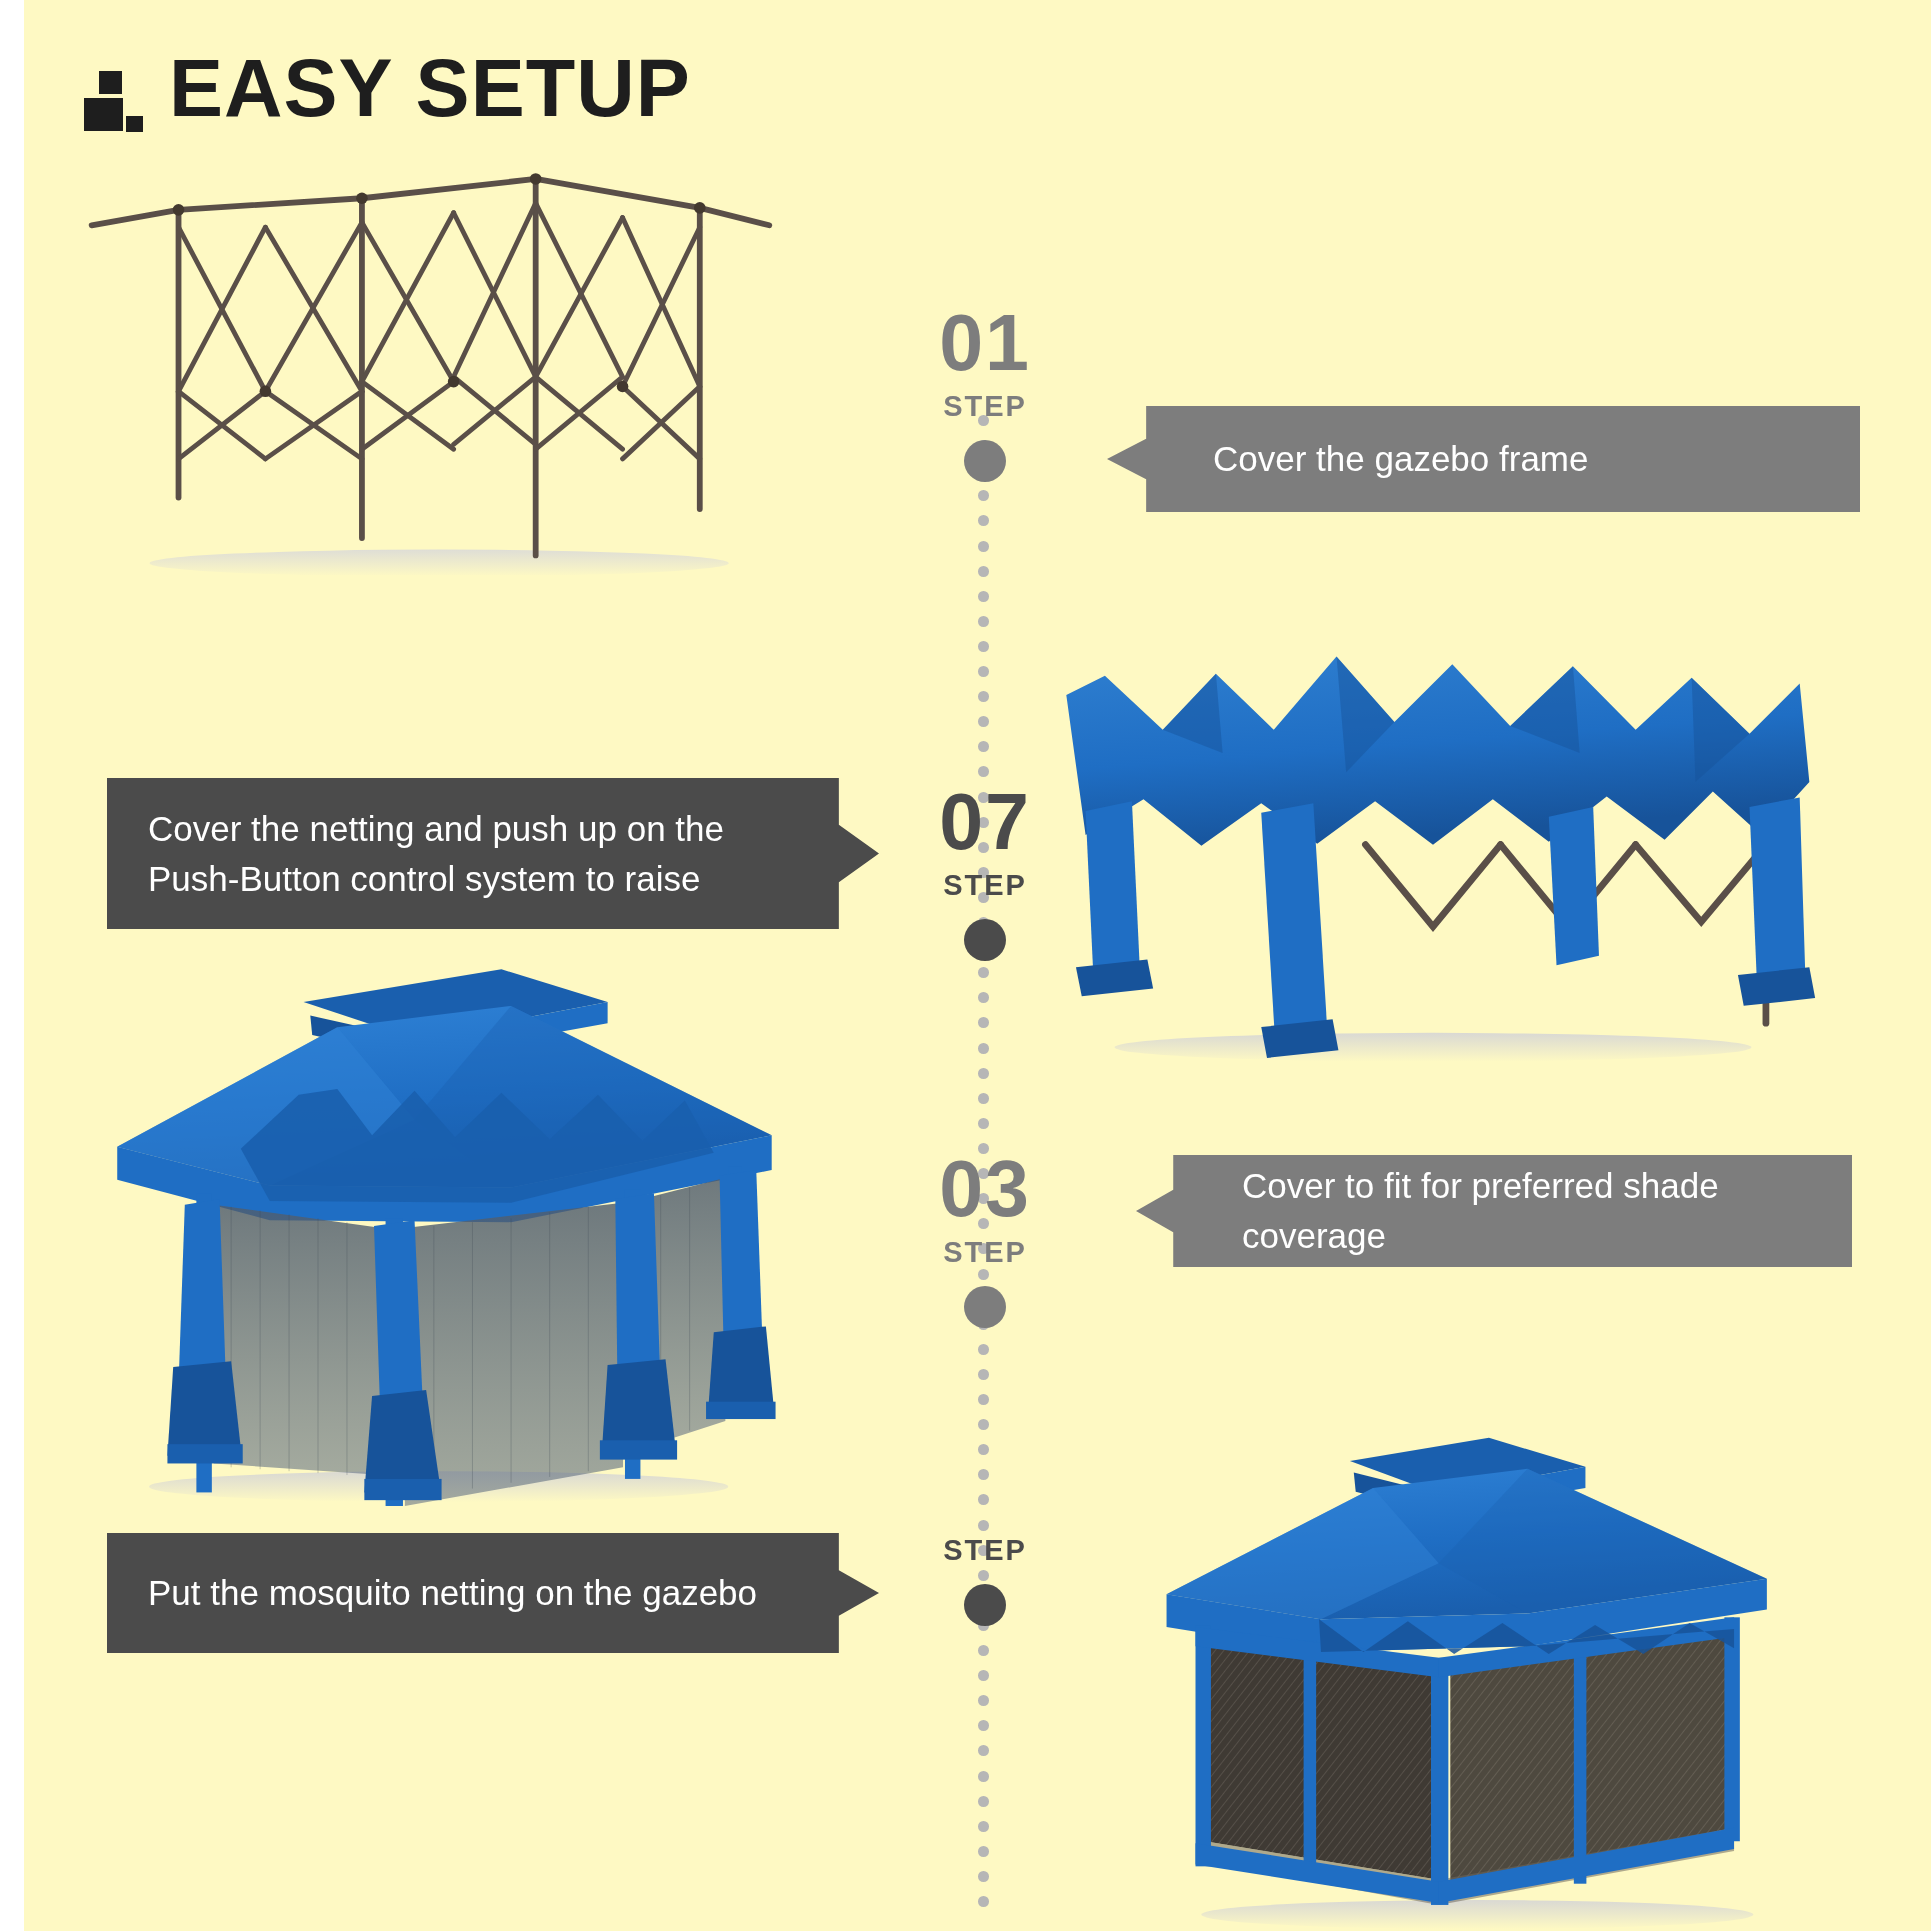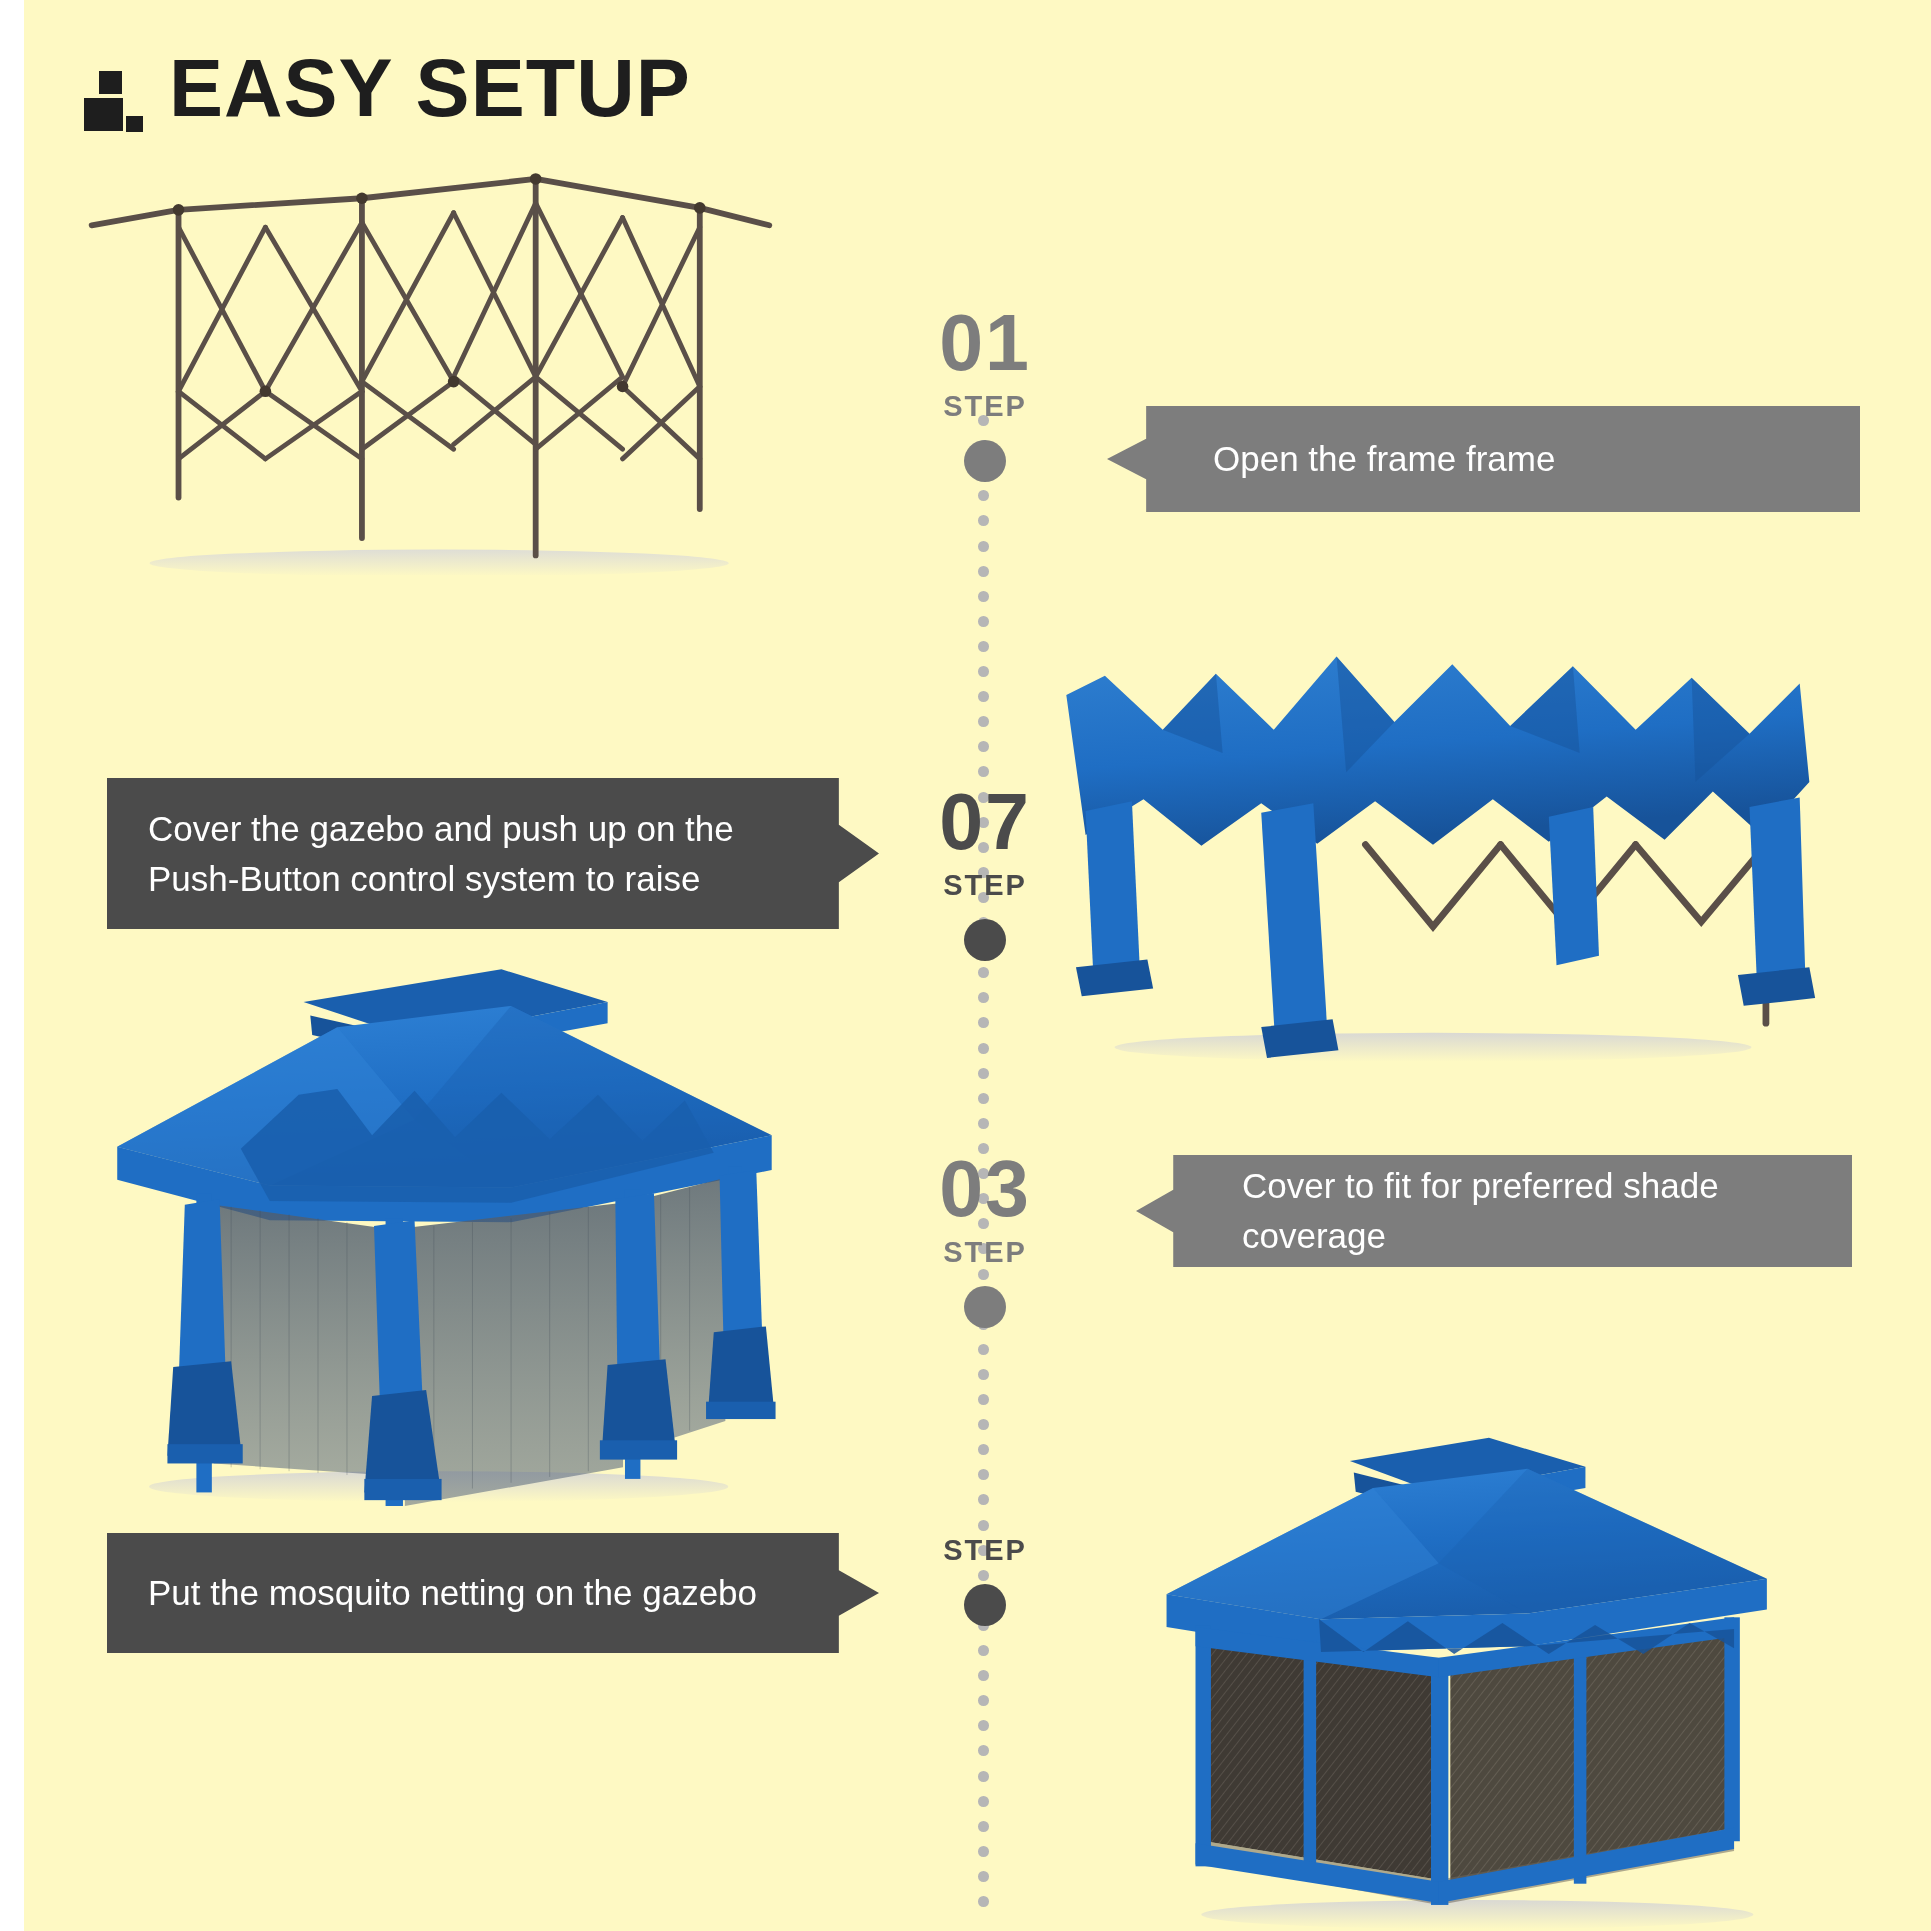--- a/index.html
+++ b/index.html
@@ -273,21 +273,21 @@
     </svg>
   </div>
 
   <div class="step-marker tone-light" style="top:303px;">
     <div class="step-num">01</div>
     <div class="step-word">STEP</div>
     <div class="step-bullet"></div>
   </div>
 
   <div class="callout right-side" style="left:1083px; top:406px; width:753px; height:106px;">
-    <span>Open the frame frame</span>
+    <span>Cover the gazebo frame</span>
   </div>
 
   <div class="photo" style="left:1023px; top:637px; width:772px; height:425px;">
     <svg width="772" height="425" viewBox="0 0 800 440" aria-hidden="true">
       <defs>
         <linearGradient id="gshadow2" x1="0" y1="0" x2="0" y2="1">
           <stop offset="0%" stop-color="#d5d5d5" stop-opacity="0.9"></stop>
           <stop offset="100%" stop-color="#d5d5d5" stop-opacity="0"></stop>
         </linearGradient>
         <linearGradient id="cloth2" x1="0" y1="0" x2="0.3" y2="1">
@@ -333,21 +333,21 @@
   </div>
 
   <div class="step-marker tone-dark" style="top:782px;">
     <div class="step-num">07</div>
     <div class="step-word">STEP</div>
     <div class="step-bullet"></div>
   </div>
 
   <div class="callout left-side" style="left:83px; top:778px; width:772px; height:151px;">
     <span>
-      <span>Cover the gazebo and push up on the</span><br>
+      <span>Cover the netting and push up on the</span><br>
       <span>Push-Button control system to raise</span>
     </span>
   </div>
 
   <div class="photo" style="left:72px; top:946px; width:695px; height:560px;">
     <svg width="695" height="560" viewBox="0 0 720 580" aria-hidden="true">
       <defs>
         <linearGradient id="gshadow3" x1="0" y1="0" x2="0" y2="1">
           <stop offset="0%" stop-color="#d5d5d5" stop-opacity="0.9"></stop>
           <stop offset="100%" stop-color="#d5d5d5" stop-opacity="0"></stop>

